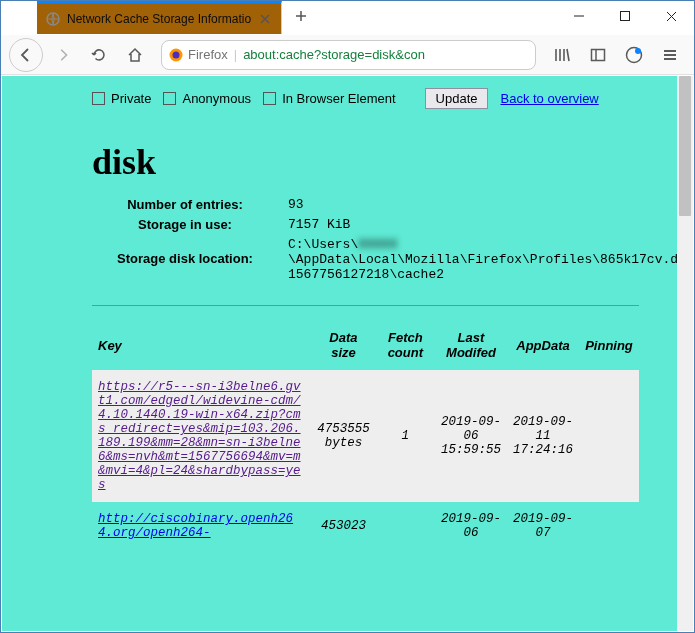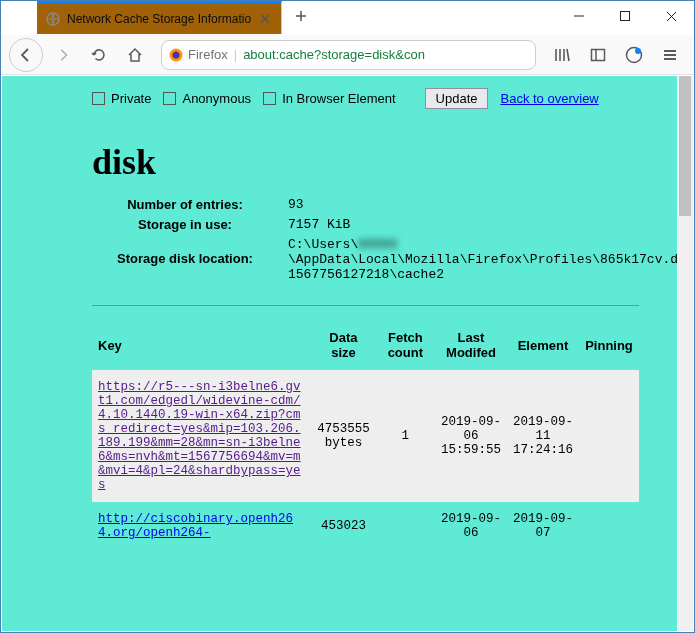--- a/index.html
+++ b/index.html
@@ -100,20 +100,21 @@
     }
     .meta-row { display:flex; margin-bottom:5px;}
     .meta-label { width:196px; text-align:center; font-weight:bold; padding-right:10px; font-size:13px;}
     .meta-val { font-family: "Courier New", monospace; font-size:13px; max-width:330px;}
     .blur { filter: blur(3px); display:inline-block;}
     table.entries {
       margin: 14px 0 0 90px;
       border-collapse: collapse;
       width: 547px;
       font-size: 13px;
+      font-style: italic;
     }
     table.entries th {
       text-align:center; font-weight:bold; padding:10px 6px;
       vertical-align: middle;
     }
     table.entries th:first-child { text-align:left; }
     table.entries td {
       padding: 10px 6px; vertical-align: middle; text-align:center;
       font-family: "Courier New", monospace; font-size:12.5px;
     }
@@ -254,21 +255,21 @@
     </div>
   </div>
 
   <table class="entries">
     <thead>
       <tr>
         <th style="width:230px">Key</th>
         <th class="narrow">Data size</th>
         <th class="narrow">Fetch count</th>
         <th class="nw2">Last Modifed</th>
-        <th class="nw2">Element</th>
+        <th class="nw2">AppData</th>
         <th class="narrow">Pinning</th>
       </tr>
     </thead>
     <tbody id="tbody">
         <tr>
           <td class="keycell"><a>https://r5---sn-i3belne6.gvt1.com/edgedl/widevine-cdm/4.10.1440.19-win-x64.zip?cms_redirect=yes&amp;mip=103.206.189.199&amp;mm=28&amp;mn=sn-i3belne6&amp;ms=nvh&amp;mt=1567756694&amp;mv=m&amp;mvi=4&amp;pl=24&amp;shardbypass=yes</a></td>
           <td>4753555 bytes</td>
           <td>1</td>
           <td>2019-09-06 15:59:55</td>
           <td>2019-09-11 17:24:16</td>

